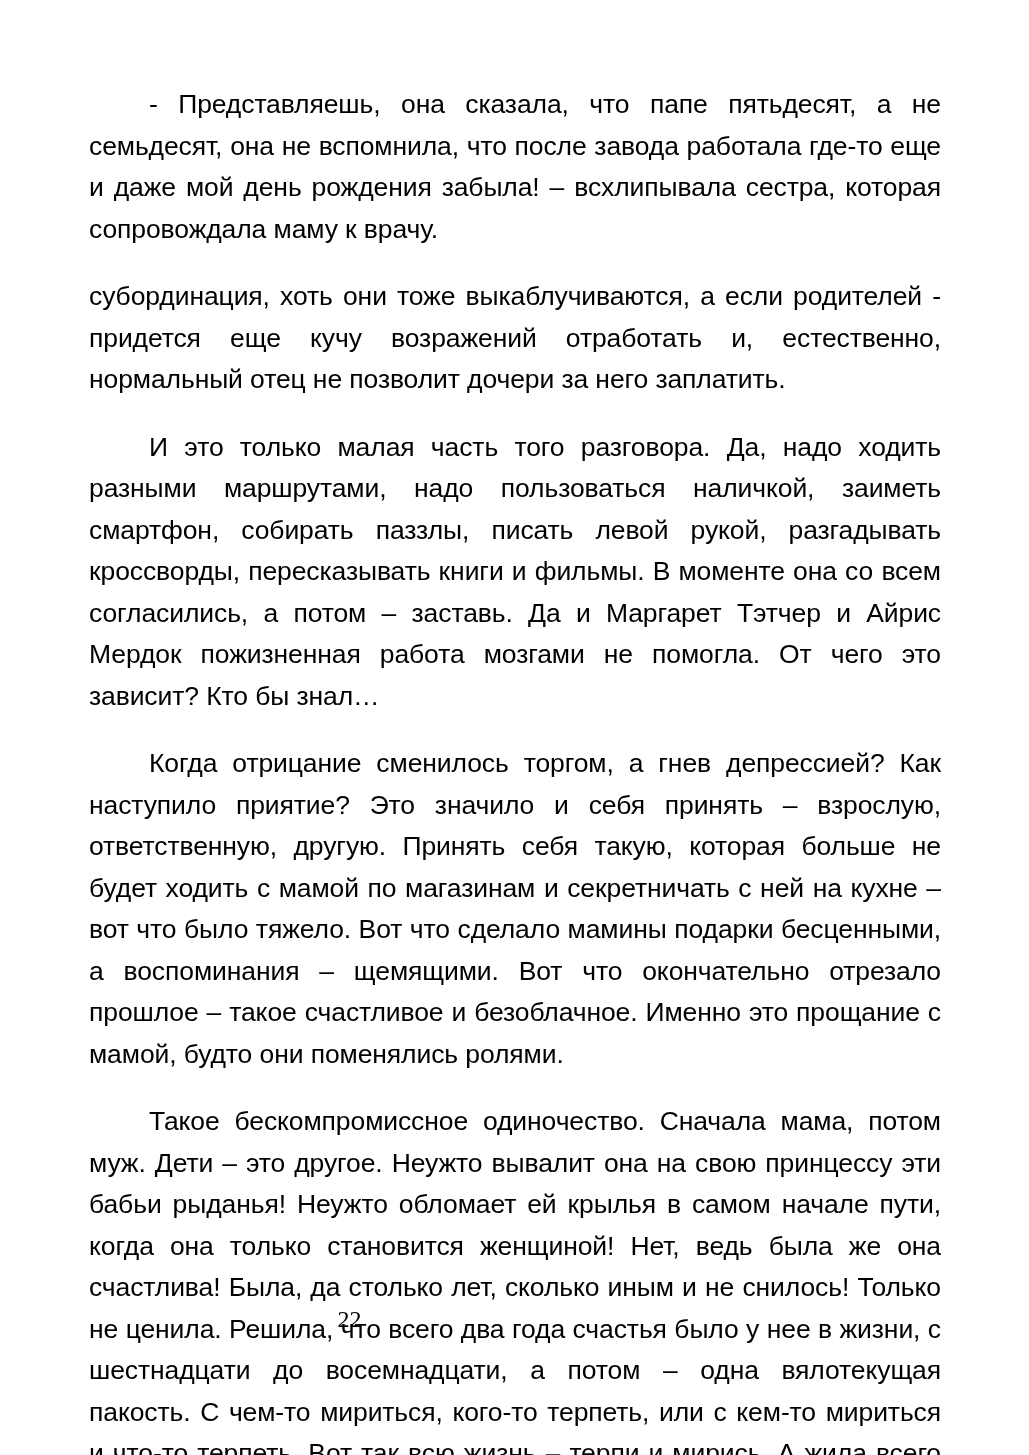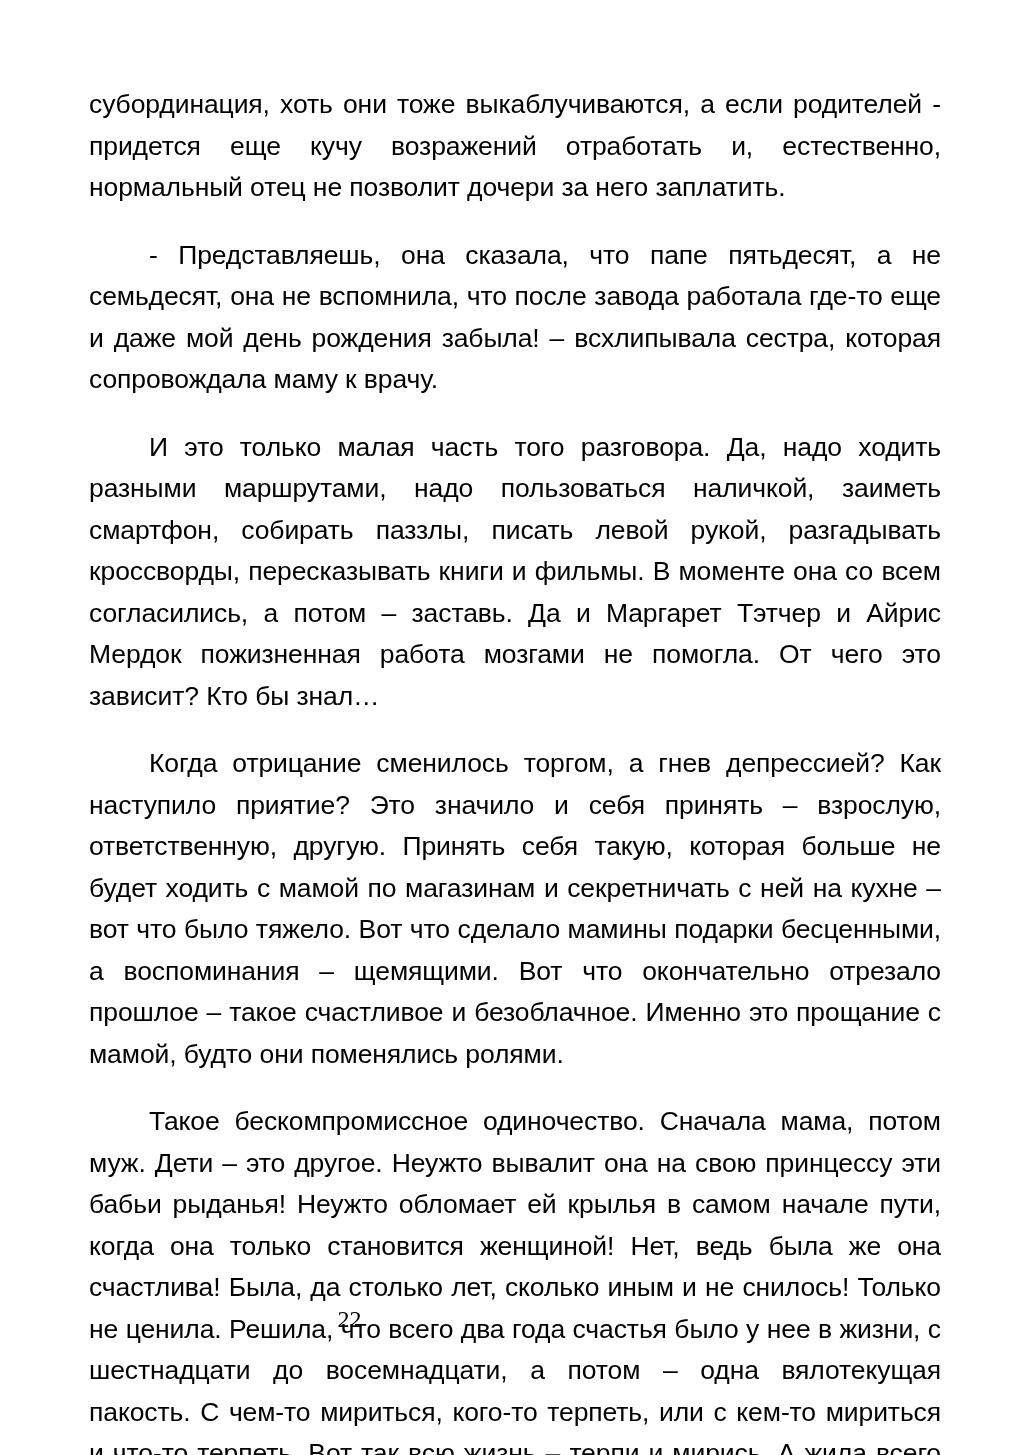--- a/index.html
+++ b/index.html
@@ -66,23 +66,23 @@
     color: #000000;
   }
 </style>
 </head>
 <body>
 
 <div class="page">
 
   <div class="text-column">
 
+    <p class="para indented">- Представляешь, она сказала, что папе пятьдесят, а не семьдесят, она не вспомнила, что после завода работала где-то еще и даже мой день рождения забыла! – всхлипывала сестра, которая сопровождала маму к врачу.</p>
+
     <p class="para">субординация, хоть они тоже выкаблучиваются, а если  родителей - придется еще кучу возражений отработать и, естественно, нормальный отец не позволит дочери за него заплатить.</p>
-
-    <p class="para indented">- Представляешь, она сказала, что папе пятьдесят, а не семьдесят, она не вспомнила, что после завода работала где-то еще и даже мой день рождения забыла! – всхлипывала сестра, которая сопровождала маму к врачу.</p>
 
     <p class="para indented">И это только малая часть того разговора. Да, надо ходить разными маршрутами, надо пользоваться наличкой, заиметь смартфон, собирать паззлы, писать левой рукой, разгадывать кроссворды, пересказывать книги и фильмы. В моменте она со всем согласились, а потом – заставь. Да и Маргарет Тэтчер и Айрис Мердок пожизненная работа мозгами не помогла. От чего это зависит? Кто бы знал…</p>
 
     <p class="para indented">Когда отрицание сменилось торгом, а гнев депрессией? Как наступило приятие? Это значило и себя принять – взрослую, ответственную, другую. Принять себя такую, которая больше не будет ходить с мамой по магазинам и секретничать с ней на кухне – вот что было тяжело. Вот что сделало мамины подарки бесценными, а воспоминания – щемящими. Вот что окончательно отрезало прошлое – такое счастливое и безоблачное. Именно это прощание с мамой, будто они поменялись ролями.</p>
 
     <p class="para indented continues">Такое бескомпромиссное одиночество. Сначала мама, потом муж. Дети – это другое. Неужто вывалит она на свою принцессу эти бабьи рыданья! Неужто обломает ей крылья в самом начале пути, когда она только становится женщиной! Нет, ведь была же она счастлива! Была, да столько лет, сколько иным и не снилось! Только не ценила. Решила, что всего два года счастья было у нее в жизни, с шестнадцати до восемнадцати, а потом – одна вялотекущая пакость. С чем-то мириться, кого-то терпеть, или с кем-то мириться и что-то терпеть. Вот так всю жизнь – терпи и мирись. А жила всего</p>
 
   </div>
 
   <div class="page-number">22</div>

